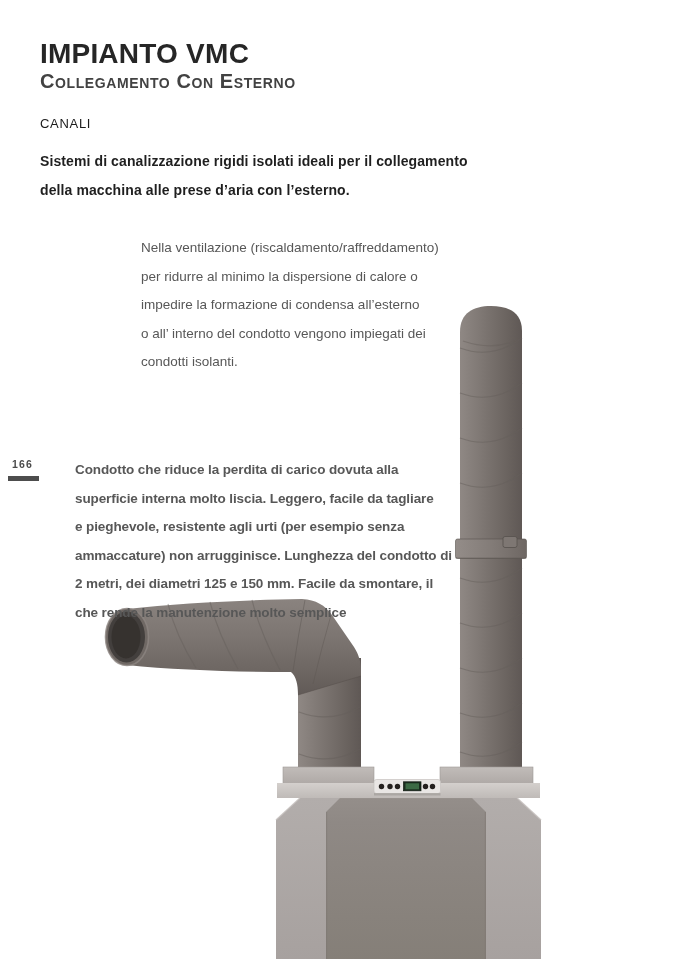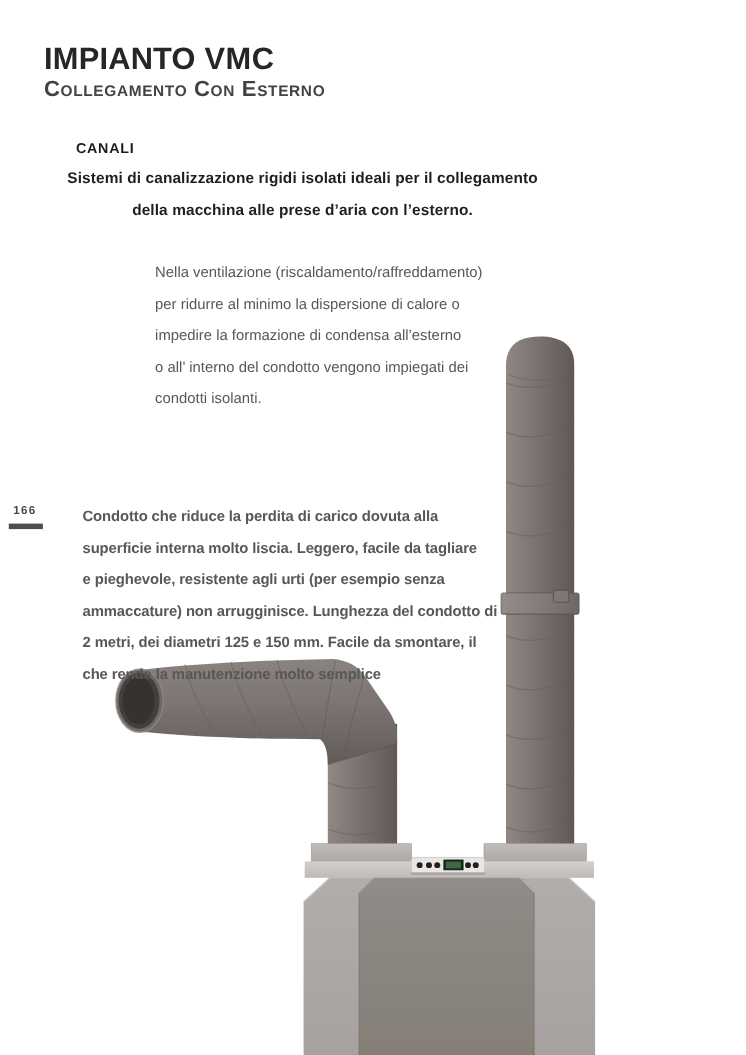--- a/index.html
+++ b/index.html
@@ -15,26 +15,26 @@
   .title {
     left:40px; top:40px; font-size:28px; line-height:1; color:#262626;
     font-weight:600; letter-spacing:0.2px; white-space:nowrap;
   }
   .title .bold { font-weight:800; letter-spacing:0.4px; }
   .subtitle {
     left:40px; top:71px; font-size:20px; line-height:1; color:#424242;
     font-variant:small-caps; letter-spacing:0.6px; font-weight:700; white-space:nowrap;
   }
   .canali {
-    left:40px; top:127px; font-size:13px; color:#1b1b1b;
-    font-weight:700; letter-spacing:0.7px; white-space:nowrap;margin-left:29px;
+    left:40px; top:116px; font-size:13px; color:#1b1b1b;
+    font-weight:400; letter-spacing:0.7px; white-space:nowrap;
   }
   .lead {
     left:40px; top:147px; width:470px; font-size:14px; font-weight:700;
-    line-height:29px; color:#1f1f1f; letter-spacing:0.1px;text-align:center;
+    line-height:29px; color:#1f1f1f; letter-spacing:0.1px;
   }
   .intro {
     left:141px; top:234px; width:340px; font-size:13.5px;
     line-height:28.5px; color:#575757; letter-spacing:0;
   }
   .marker-number {
     left:12px; top:458px; font-size:10.5px; font-weight:700;
     letter-spacing:1.2px; color:#4b4b4b; white-space:nowrap;
   }
   .marker-rule {

